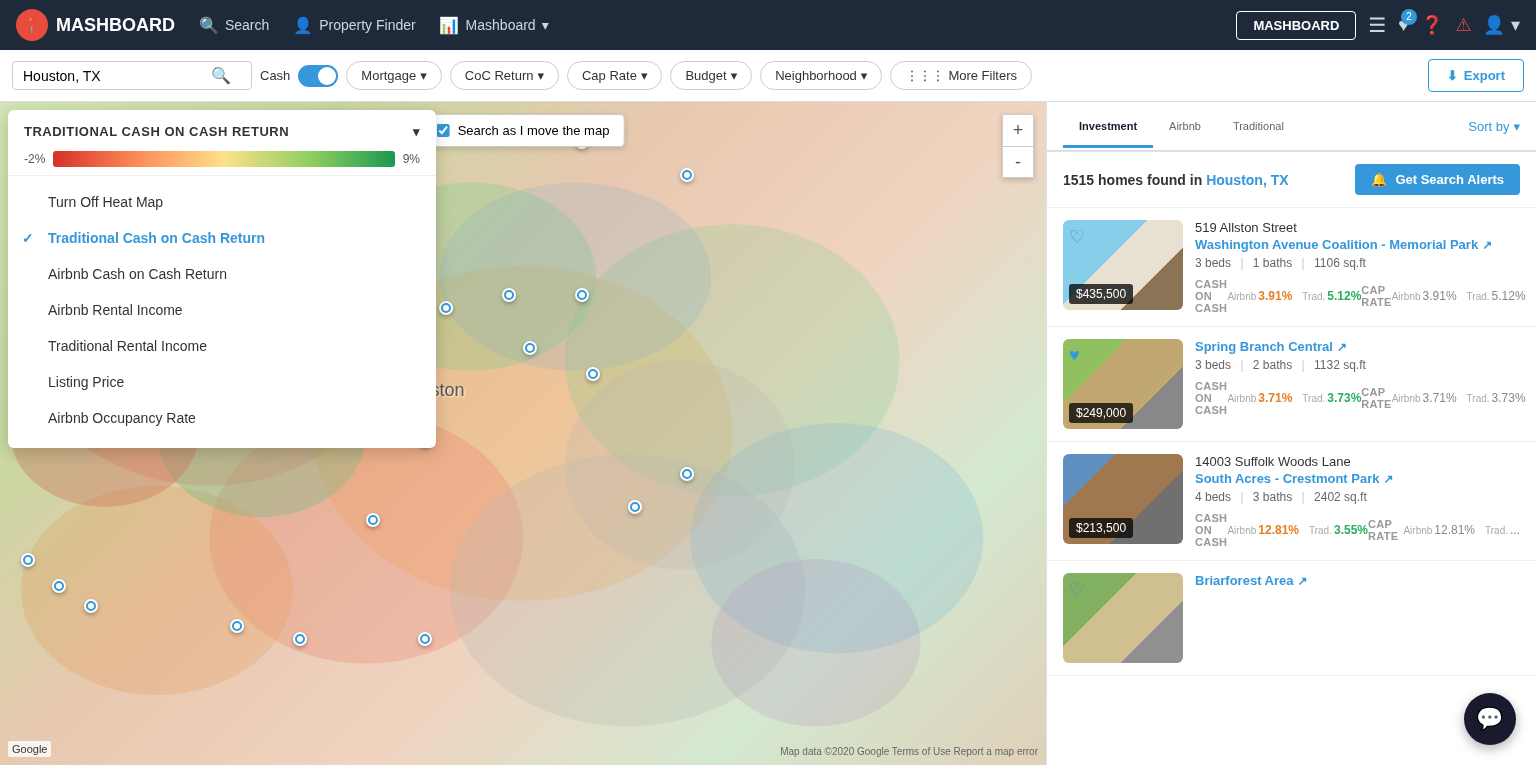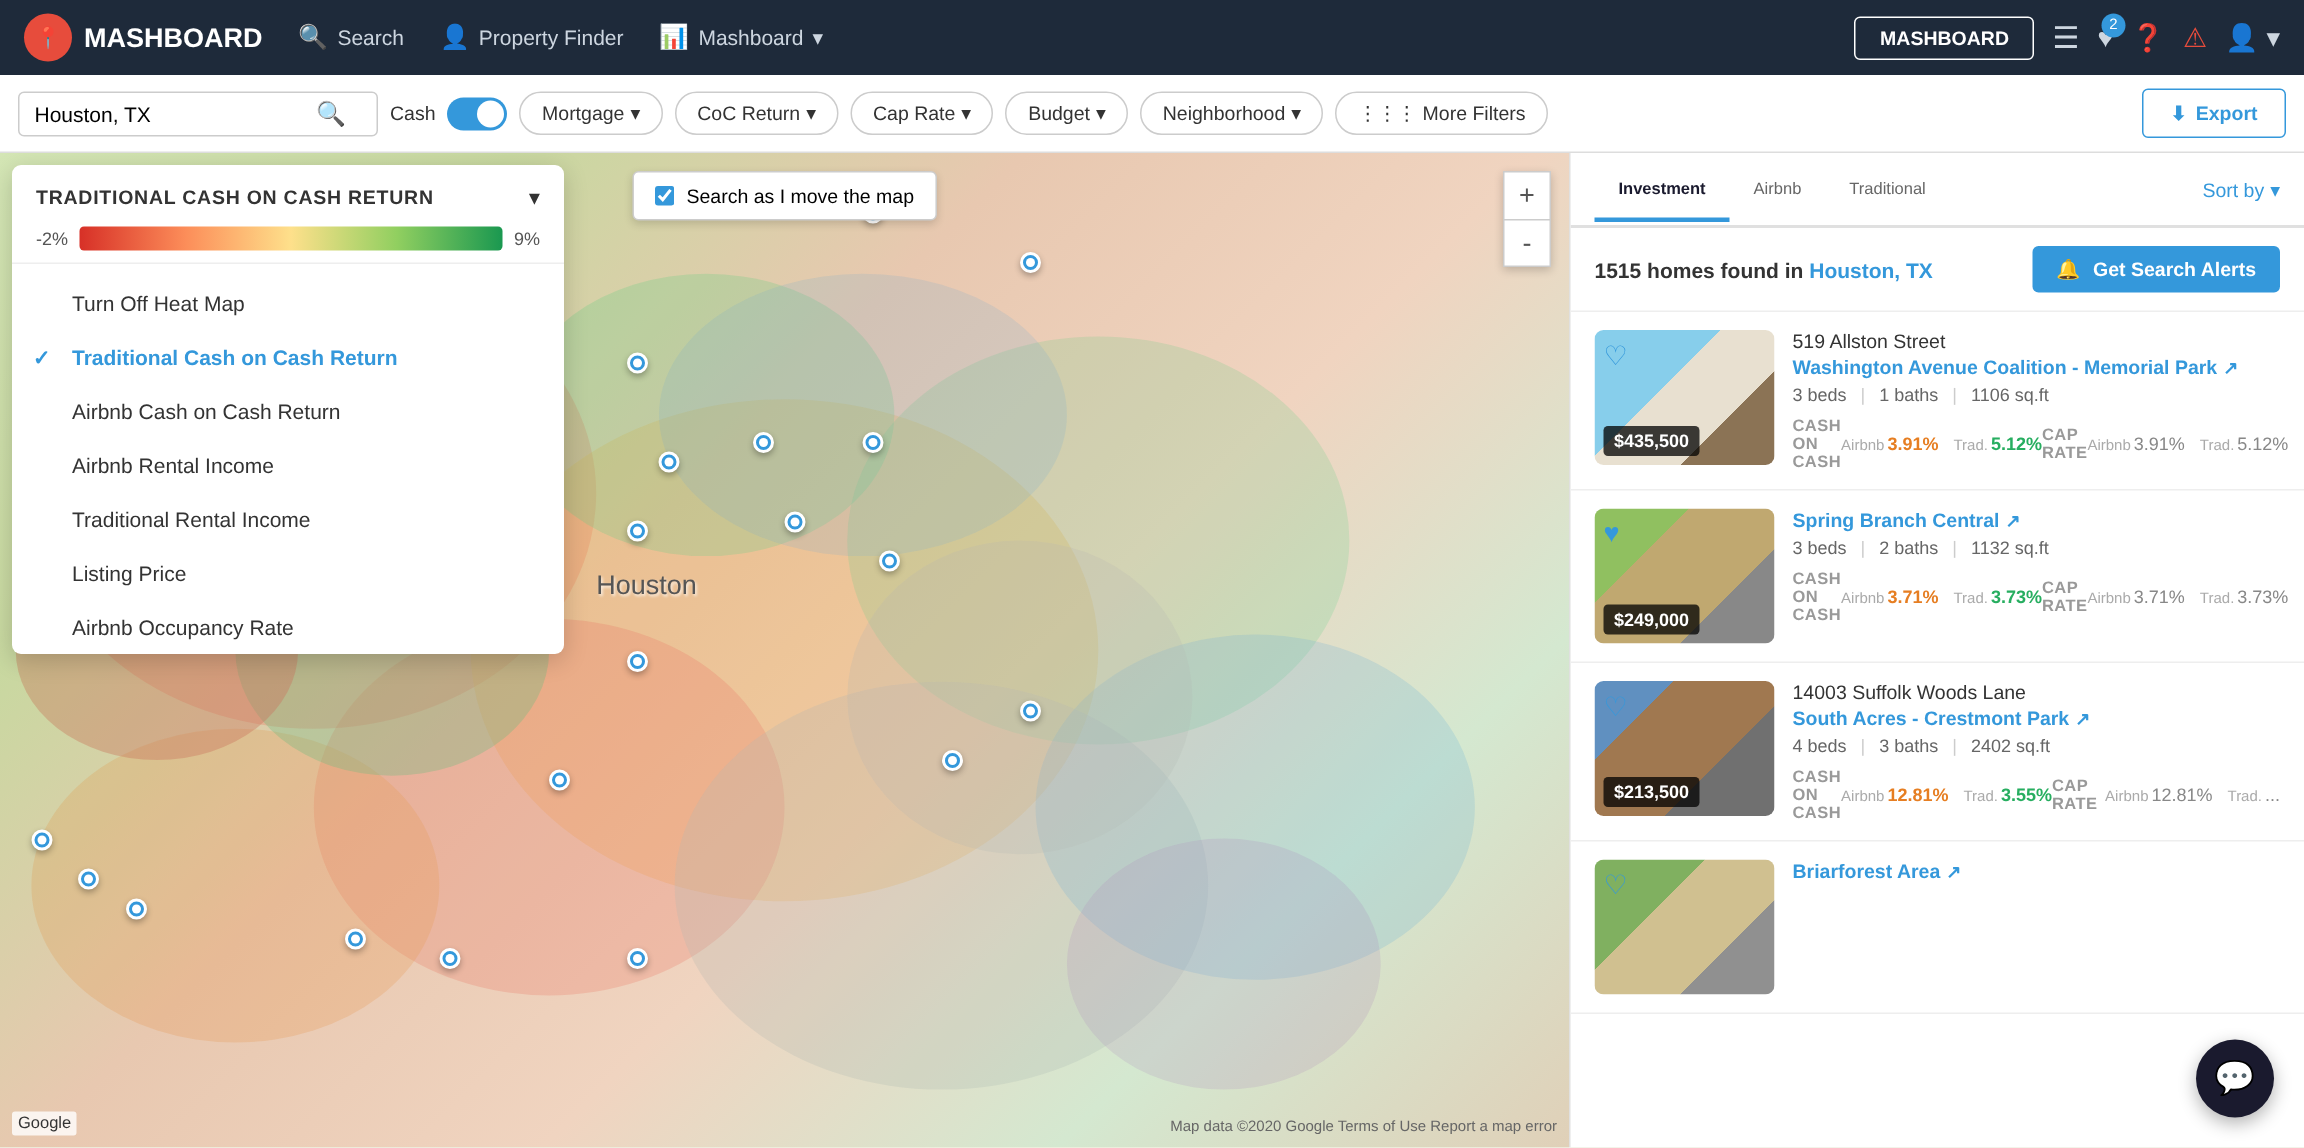--- a/index.html
+++ b/index.html
@@ -224,22 +224,22 @@
     .zoom-btn:first-child { border-bottom: none; }
 
     
     .heatmap-dropdown {
       position: absolute;
       top: 8px;
       left: 8px;
       background: white;
       border-radius: 6px;
       box-shadow: 0 4px 16px rgba(0,0,0,0.18);
-      width: 368px;
-      padding-bottom: 0;
+      width: 428px;
+      padding-bottom: 12px;
       z-index: 50;
     }
     .heatmap-header {
       display: flex;
       align-items: center;
       justify-content: space-between;
       padding: 14px 16px 4px;
       font-size: 13px;
       font-weight: 700;
       color: #333;
@@ -413,21 +413,21 @@
       position: relative;
       flex-shrink: 0;
     }
     .listing-price-tag {
       position: absolute;
       bottom: 6px;
       left: 6px;
       background: rgba(0,0,0,0.75);
       color: white;
       font-size: 12px;
-      font-weight: 700;
+      font-weight: 400;
       padding: 3px 7px;
       border-radius: 3px;
     }
     .heart-btn {
       position: absolute;
       top: 6px;
       left: 6px;
       color: #3498db;
       font-size: 18px;
       cursor: pointer;

